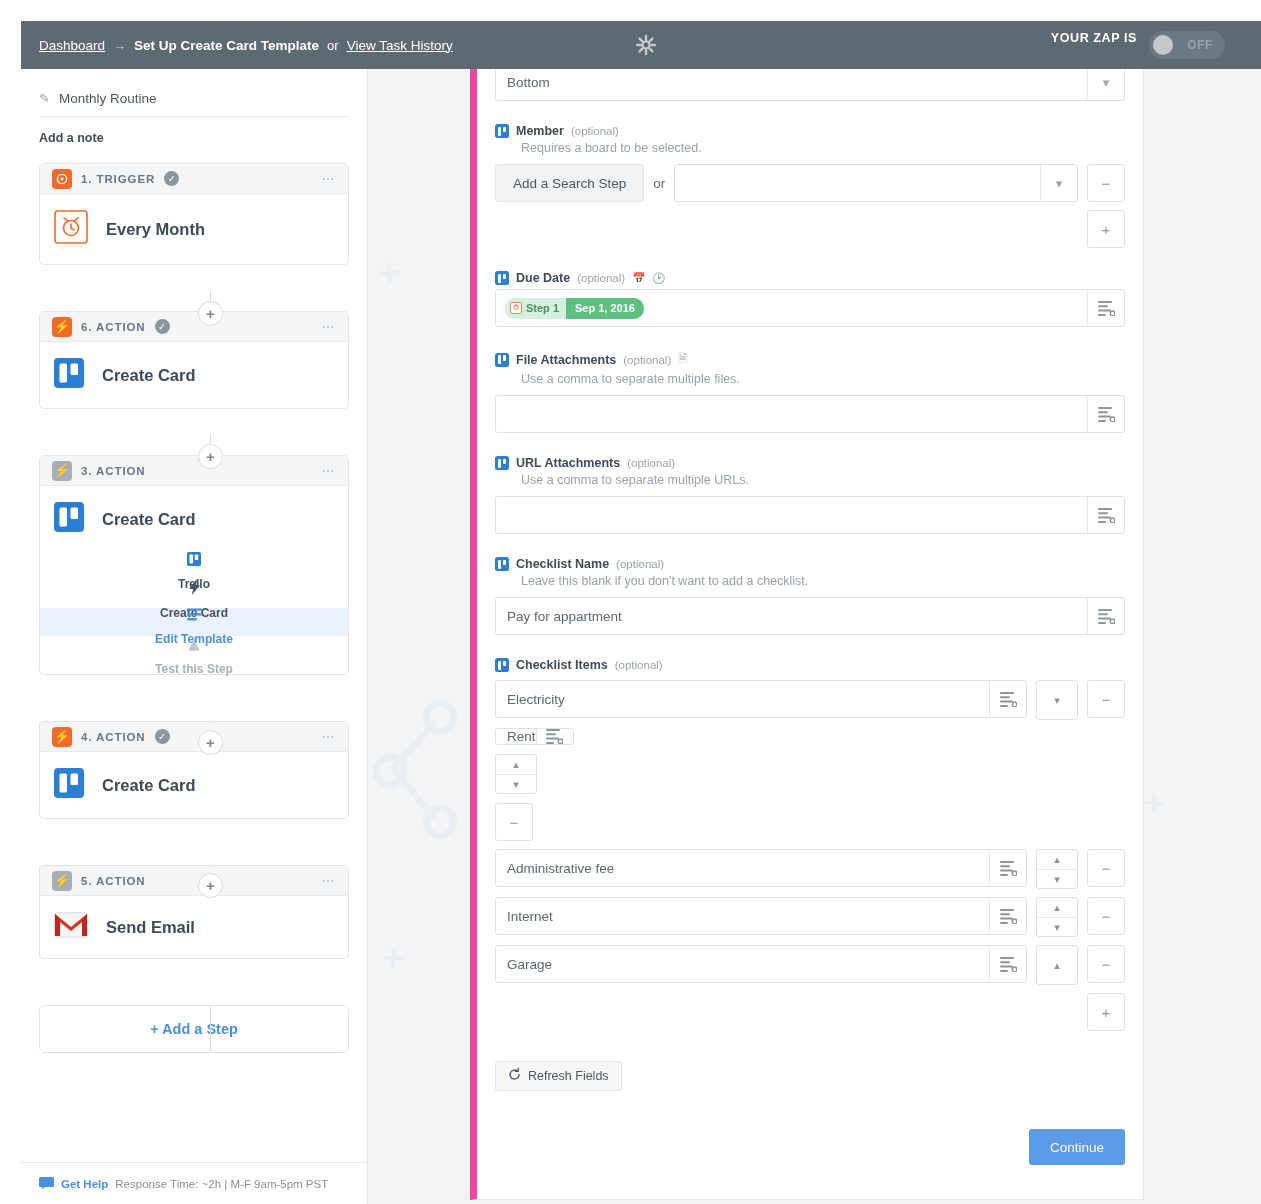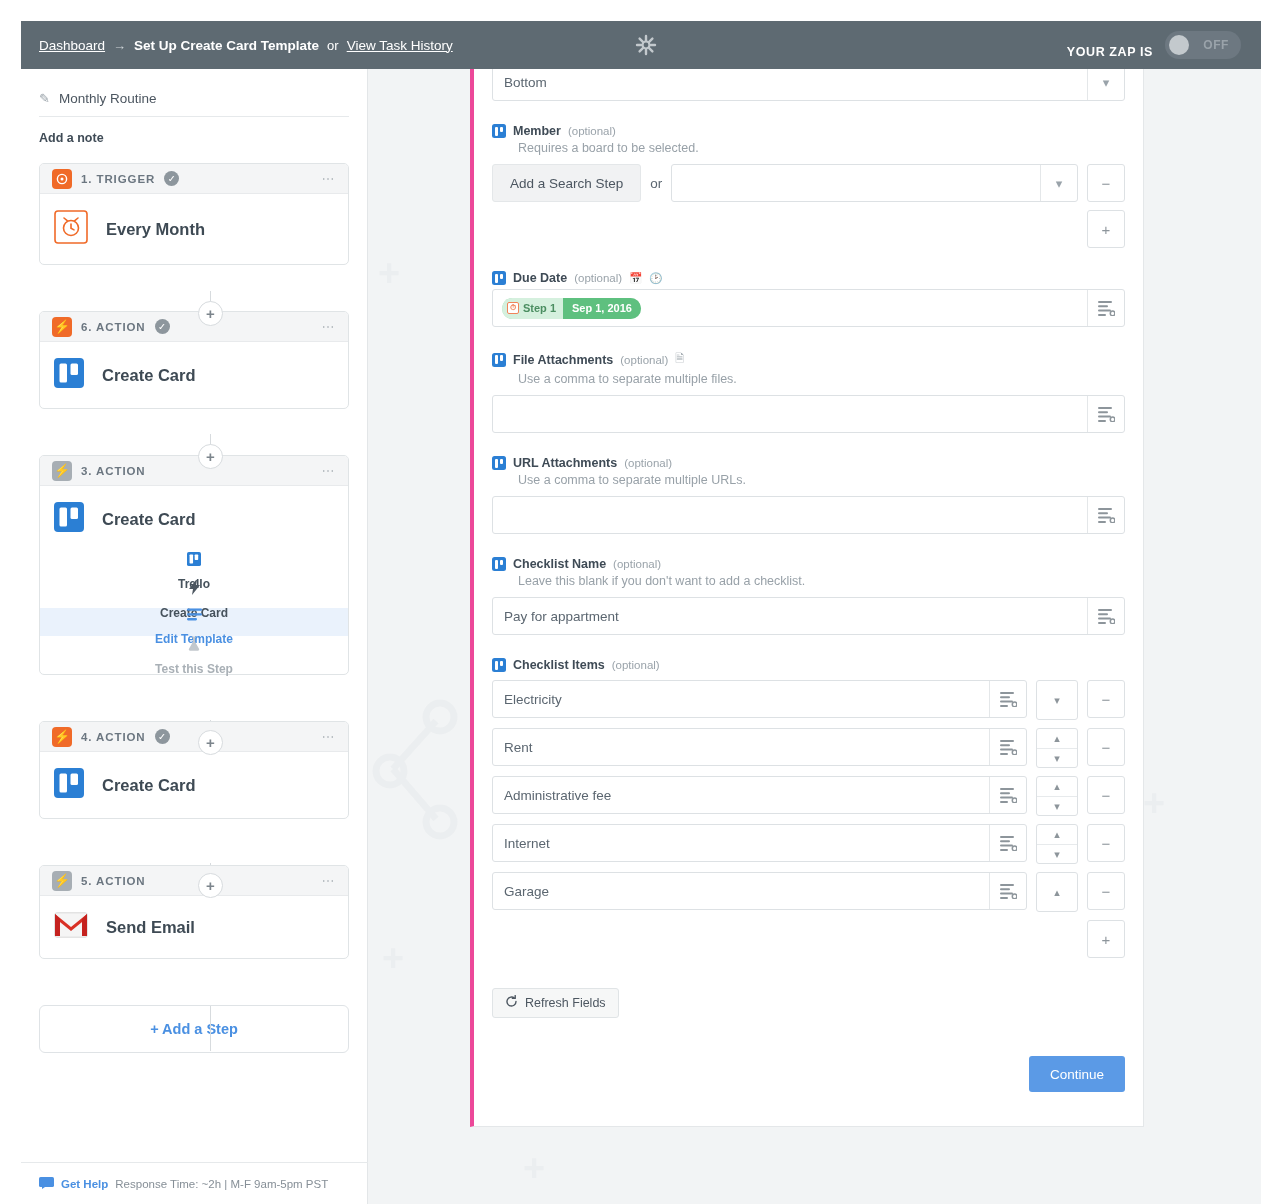--- a/index.html
+++ b/index.html
@@ -22,22 +22,22 @@
   .crumbs { display: flex; align-items: center; margin-left: 18px; gap: 8px; font-size: 13.5px; }
   .crumb-link { color: #ffffff; text-decoration: underline; cursor: pointer; }
   .crumb-arrow { color: #cfd5d9; font-size: 13px; }
   .crumb-current { font-weight: bold; color:#ffffff; }
   .crumb-or { color: #ffffff; font-size: 13px; }
   .zap-logo {
     position: absolute; left: 613px; top: 50%; transform: translateY(-50%);
     width: 24px; height: 24px;
   }
   .zap-right {
-    position: absolute; right: 20px; top: 50%; transform: translateY(-50%);
-    display: flex; align-items: flex-end; gap: 12px;
+    position: absolute; right: 36px; top: 50%; transform: translateY(-50%);
+    display: flex; align-items: flex-start; gap: 12px;
   }
   .zap-right-label { font-size: 12.5px; font-weight: bold; letter-spacing: .6px; color: #ffffff; }
   .toggle {
     width: 76px; height: 28px; border-radius: 14px; background: #6d7881;
     display: flex; align-items: center; position: relative;
   }
   .toggle-knob { width: 20px; height: 20px; border-radius: 50%; background: #c3c9cd; margin-left: 4px; }
   .toggle-text { position: absolute; right: 12px; font-size: 12px; font-weight: bold; color: #9aa3aa; letter-spacing: .6px; }
 
   
@@ -129,21 +129,21 @@
     position: absolute; left: 368px; top: 69px;
     width: 893px; height: 1135px; background: #f2f4f5;
     overflow: hidden;
   }
   .deco { position: absolute; opacity: .55; }
   .deco-plus { color: #e7eaec; font-size: 38px; font-weight: bold; line-height: 1; }
 
   .panel {
     position: absolute; left: 102px; top: 0px;
     width: 674px; background: #ffffff;
-    border-left: 4px solid #ec4899; border-right: 1px solid #e4e7e9;
+    border-left: 7px solid #ec4899; border-right: 1px solid #e4e7e9;
     border-bottom: 1px solid #e4e7e9;
     padding: 0 18px 34px 18px;
   }
 
   .field { margin-top: 23px; }
   .field:first-child { margin-top: 0; }
   .flabel { display: flex; align-items: center; gap: 7px; margin-bottom: 3px; }
   .trello-ico {
     width: 14px; height: 14px; background: #2b7fd4; border-radius: 2.5px;
     position: relative; flex: 0 0 auto;
@@ -623,21 +623,21 @@
                   <circle cx="14.6" cy="12.4" r="2.3" fill="none" stroke="#8d959b" stroke-width="1.5"></circle>
                 </svg>
             </span>
           </div>
           <div class="stack-btn single">
             <span class="half">▾</span>
           </div>
           <div class="sq-btn">−</div>
         </div>
 
-        <div class="input-row" style="margin-top:8px;">
+        <div class="input-row" style="margin-top:8px;flex-direction:column;">
           <div class="input-box">
             <span class="input-text">Rent</span>
             <span class="input-addon">
               <svg width="17" height="15" viewBox="0 0 17 15">
                   <g fill="#8d959b">
                     <rect x="0" y="0" width="14" height="2" rx="1"></rect>
                     <rect x="0" y="4.3" width="10" height="2" rx="1"></rect>
                     <rect x="0" y="8.6" width="13" height="2" rx="1"></rect>
                     <rect x="0" y="12.9" width="8" height="2" rx="1"></rect>
                   </g>

